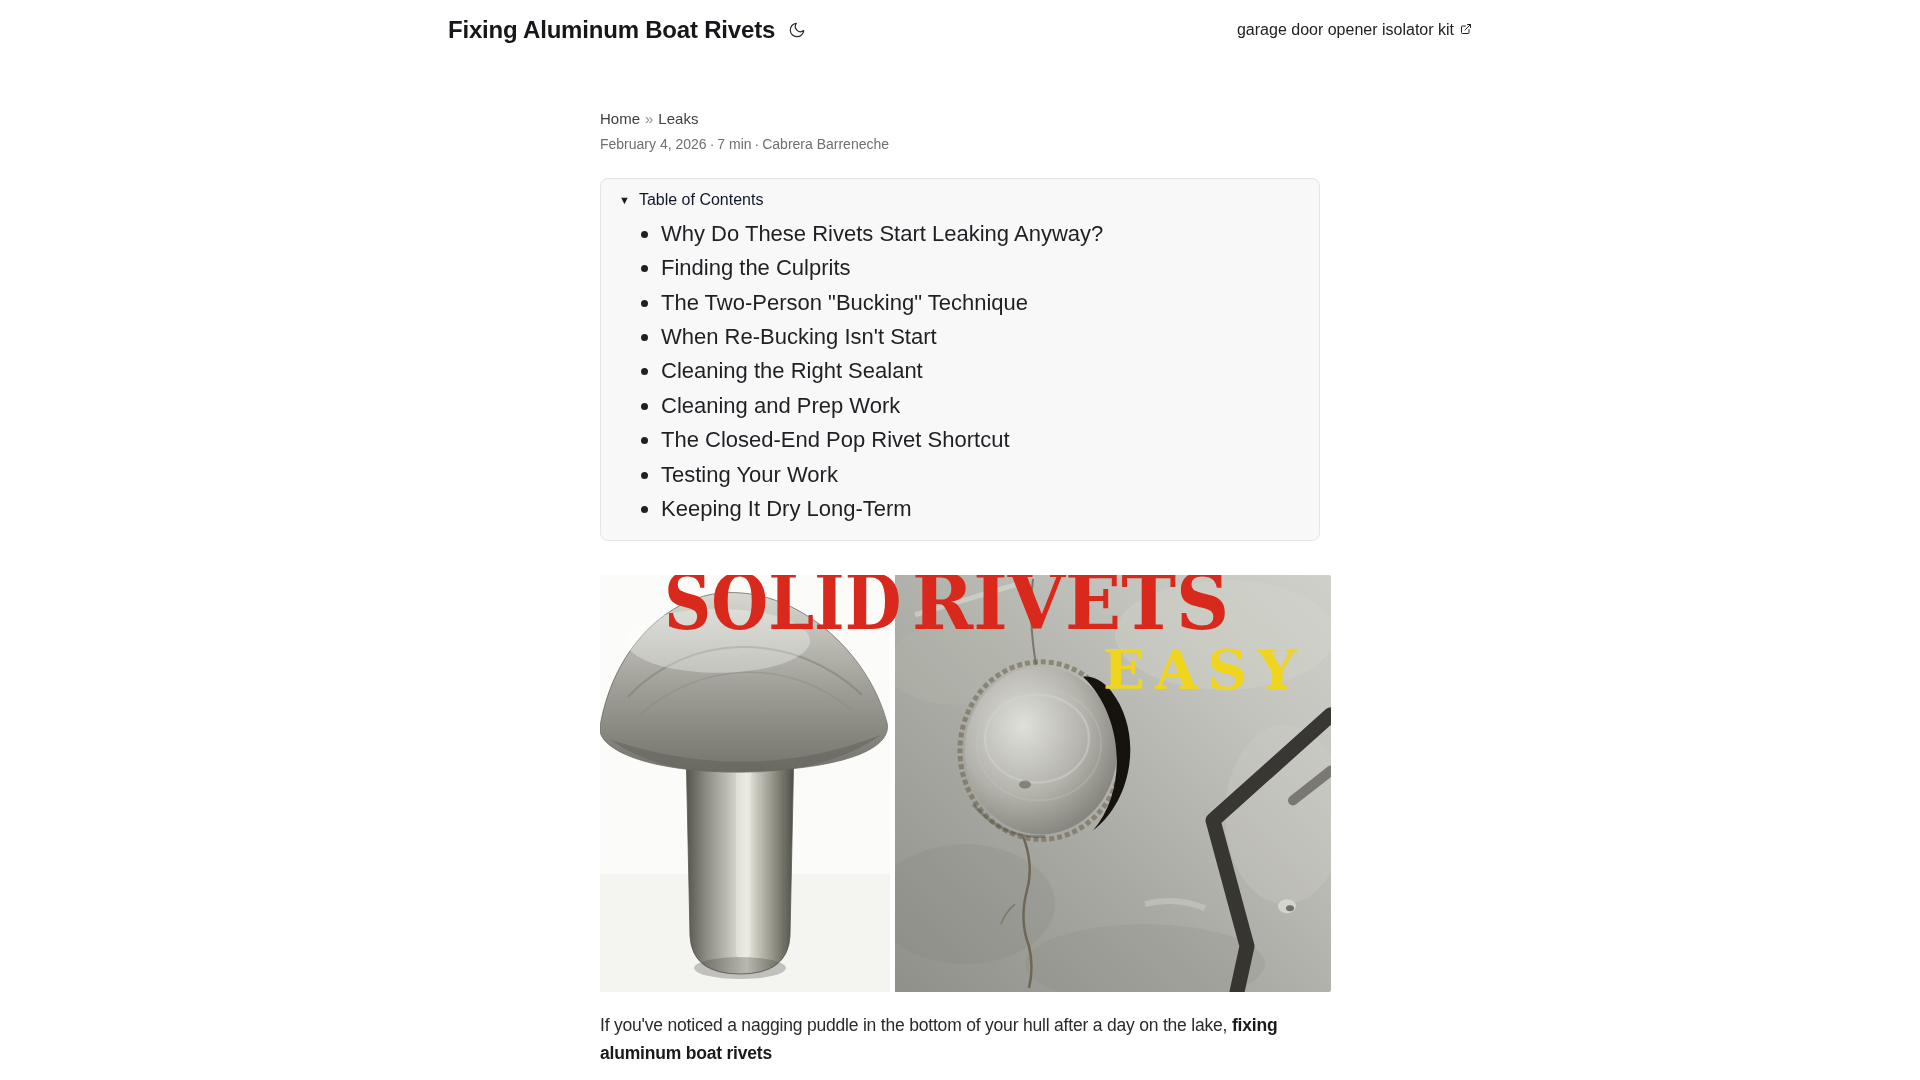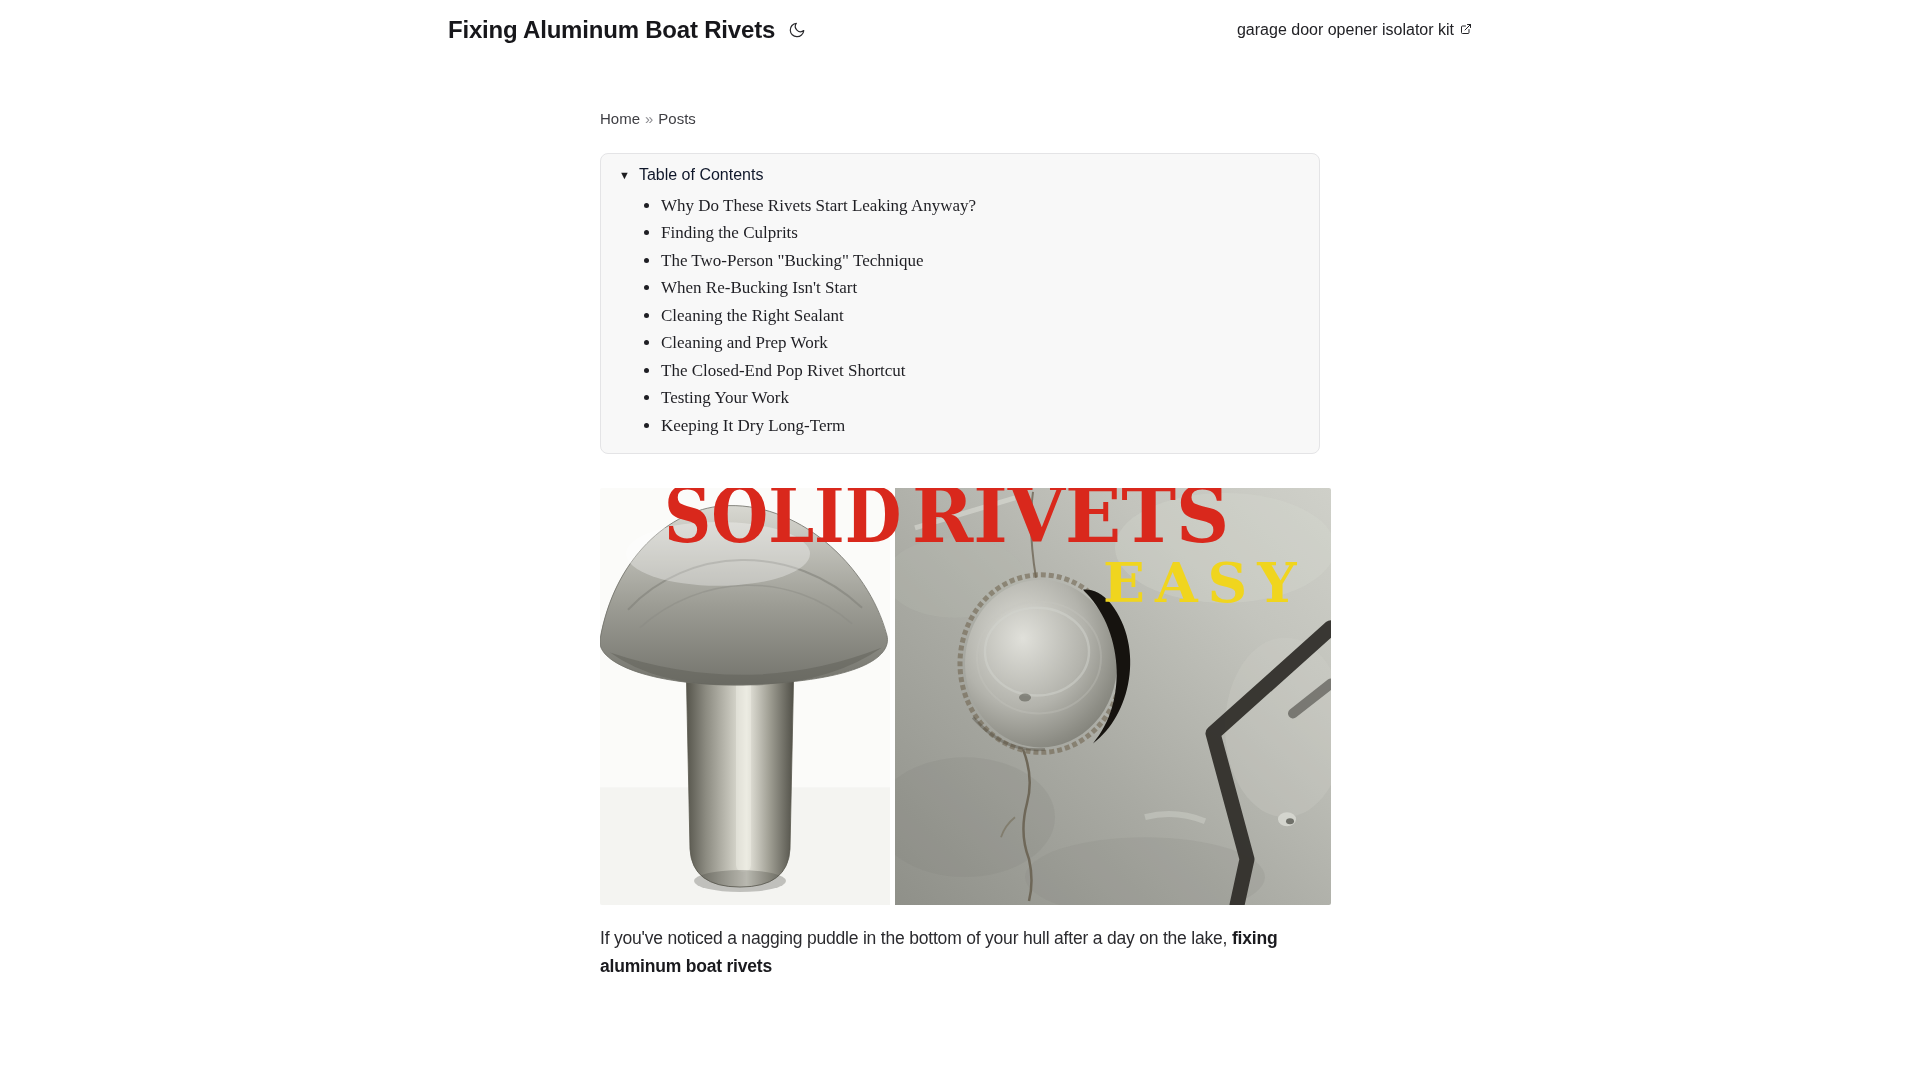--- a/index.html
+++ b/index.html
@@ -58,21 +58,21 @@
     border-radius: 8px;
     padding: 12px 18px 12px 18px;
   }
   .toc-summary {
     display: flex; align-items: center; gap: 9px; cursor: pointer;
   }
   .toc-marker { font-size: 11px; color: #1d1d20; }
   .toc-title { font-size: 16px; font-weight: 400; color: #0f172a; }
   .toc ul { margin: 10px 0 2px 0; padding-left: 42px; }
   .toc li {
-    font-size: 17px; line-height: 1.38; margin: 4px 0; color: #1f1f24; font-family: Liberation Serif, serif;
+    font-size: 22px; line-height: 1.38; margin: 4px 0; color: #1f1f24;
   }
   .toc li a { color: #1f1f24; text-decoration: none; }
 
   
   .cover {
     margin-top: 34px;
     width: 731px; height: 417px;
     position: relative;
     display: flex;
     border-radius: 2px;
@@ -129,24 +129,27 @@
           <path d="M10 14L21 3"></path>
         </svg>
       </span>
     </a>
   </nav>
 </header>
 
 <main class="main">
 
   <div class="breadcrumb">
-    <a href="#">Home</a><span class="sep">»</span><a href="#">Posts</a>
-  </div>
-
-
+    <a href="#">Home</a><span class="sep">»</span><a href="#">Leaks</a>
+  </div>
+
+
+  <div class="post-meta">
+    <span>February 4, 2026</span><span class="dot">·</span><span>7 min</span><span class="dot">·</span><span>Cabrera Barreneche</span>
+  </div>
 
   <details class="toc" open="">
     <summary class="toc-summary" style="list-style:none;">
       <span class="toc-marker">▼</span>
       <span class="toc-title">Table of Contents</span>
     </summary>
     <ul>
       <li><a href="#">Why Do These Rivets Start Leaking Anyway?</a></li>
       <li><a href="#">Finding the Culprits</a></li>
       <li><a href="#">The Two-Person "Bucking" Technique</a></li>

